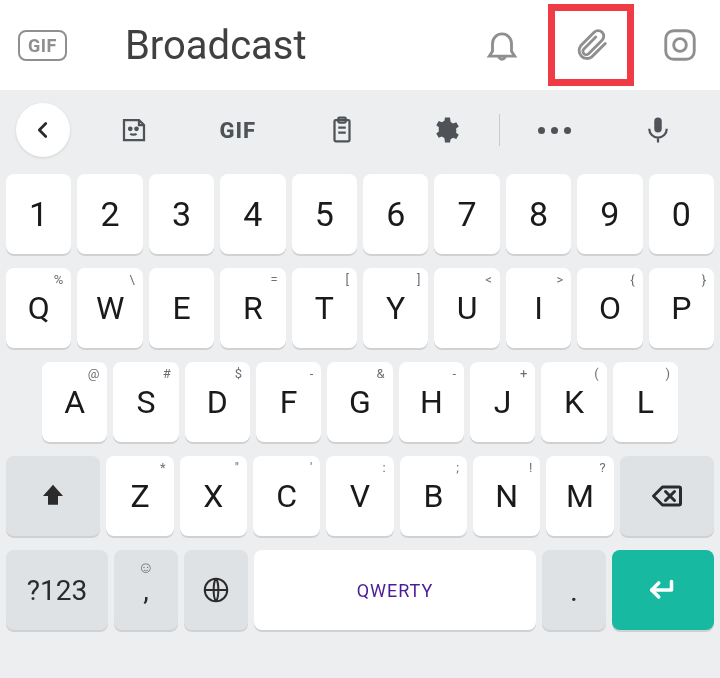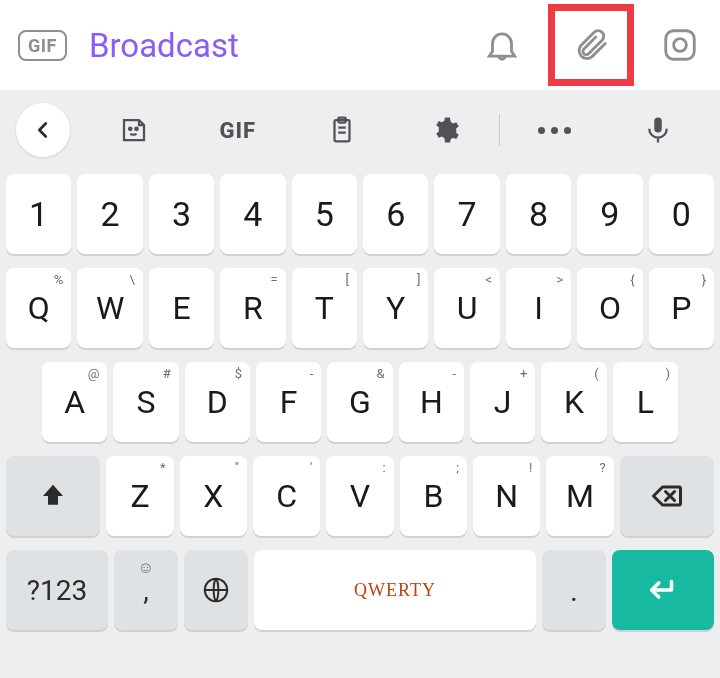--- a/index.html
+++ b/index.html
@@ -1,19 +1,19 @@
 <!DOCTYPE html>
 <html><head>
 <meta charset="utf-8">
 <style>
   * { box-sizing: border-box; margin: 0; padding: 0; }
   html, body { width: 720px; height: 678px; font-family: -apple-system, Roboto, Arial, sans-serif; background: #fff; overflow: hidden; }
   .input-bar { display: flex; align-items: center; height: 90px; padding: 0 18px; background: #fff; gap: 18px; }
   .gif-badge { border: 2.5px solid #8f8f8f; border-radius: 8px; padding: 3px 8px; color: #8f8f8f; font-weight: 700; font-size: 18px; letter-spacing: 0.5px; }
-  .placeholder-text { flex: 1; color: #8b5cf6; font-size: 33px; padding-left: 4px; }
+  .placeholder-text { flex: 1; color: #404040; font-size: 40px; padding-left: 4px; margin-left: 36px; }
   .top-icon { width: 44px; height: 44px; display: flex; align-items: center; justify-content: center; color: #8f8f8f; }
   .top-icon svg { width: 38px; height: 38px; }
   .highlight-box { border: 7px solid #ef3b46; width: 86px; height: 82px; display: flex; align-items: center; justify-content: center; margin: 0 6px; }
   .highlight-box .top-icon { width: 100%; height: 100%; }
 
   .keyboard { background: #eceef0; height: 588px; padding-top: 4px; }
   .kb-toolbar { display: flex; align-items: center; height: 72px; padding: 0 10px; gap: 0; }
   .kb-tool { flex: 1; display: flex; align-items: center; justify-content: center; color: #4f5357; height: 56px; }
   .kb-tool svg { width: 30px; height: 30px; }
   .kb-back { background: #fff; border-radius: 50%; width: 54px; height: 54px; display: flex; align-items: center; justify-content: center; box-shadow: 0 1px 3px rgba(0,0,0,0.12); flex: none; margin-right: 12px; margin-left: 6px;}
@@ -35,21 +35,21 @@
   .shift-key svg { width: 30px; height: 30px; fill: #2b2b2b; }
   .backspace-key svg { width: 36px; height: 36px; stroke: #2b2b2b; }
 
   .bottom-row { display: flex; gap: 6px; padding: 0 6px 10px 6px; }
   .bkey { background: #dfe2e5; border-radius: 8px; box-shadow: 0 2px 0 rgba(0,0,0,0.12); height: 80px; display: flex; align-items: center; justify-content: center; position: relative; }
   .sym-key { width: 102px; font-size: 28px; color: #2b2b2b; }
   .comma-key { width: 64px; font-size: 28px; color: #2b2b2b; }
   .comma-key .mini-icon { position: absolute; top: 8px; font-size: 16px; color: #6b6f73; }
   .globe-key { width: 64px; }
   .globe-key svg { width: 30px; height: 30px; }
-  .space-key { flex: 1; background: #fff; font-size: 18px; color: #c2410c; letter-spacing: 1px; font-family: Liberation Serif, serif; }
+  .space-key { flex: 1; background: #fff; font-size: 18px; color: #4c1d95; letter-spacing: 1px; }
   .period-key { width: 64px; font-size: 30px; color: #2b2b2b; }
   .enter-key { width: 102px; background: #17b9a1; }
   .enter-key svg { width: 34px; height: 34px; stroke: #fff; }
 </style>
 </head>
 <body>
 
 <div class="input-bar">
   <div class="gif-badge">GIF</div>
   <div class="placeholder-text">Broadcast</div>

